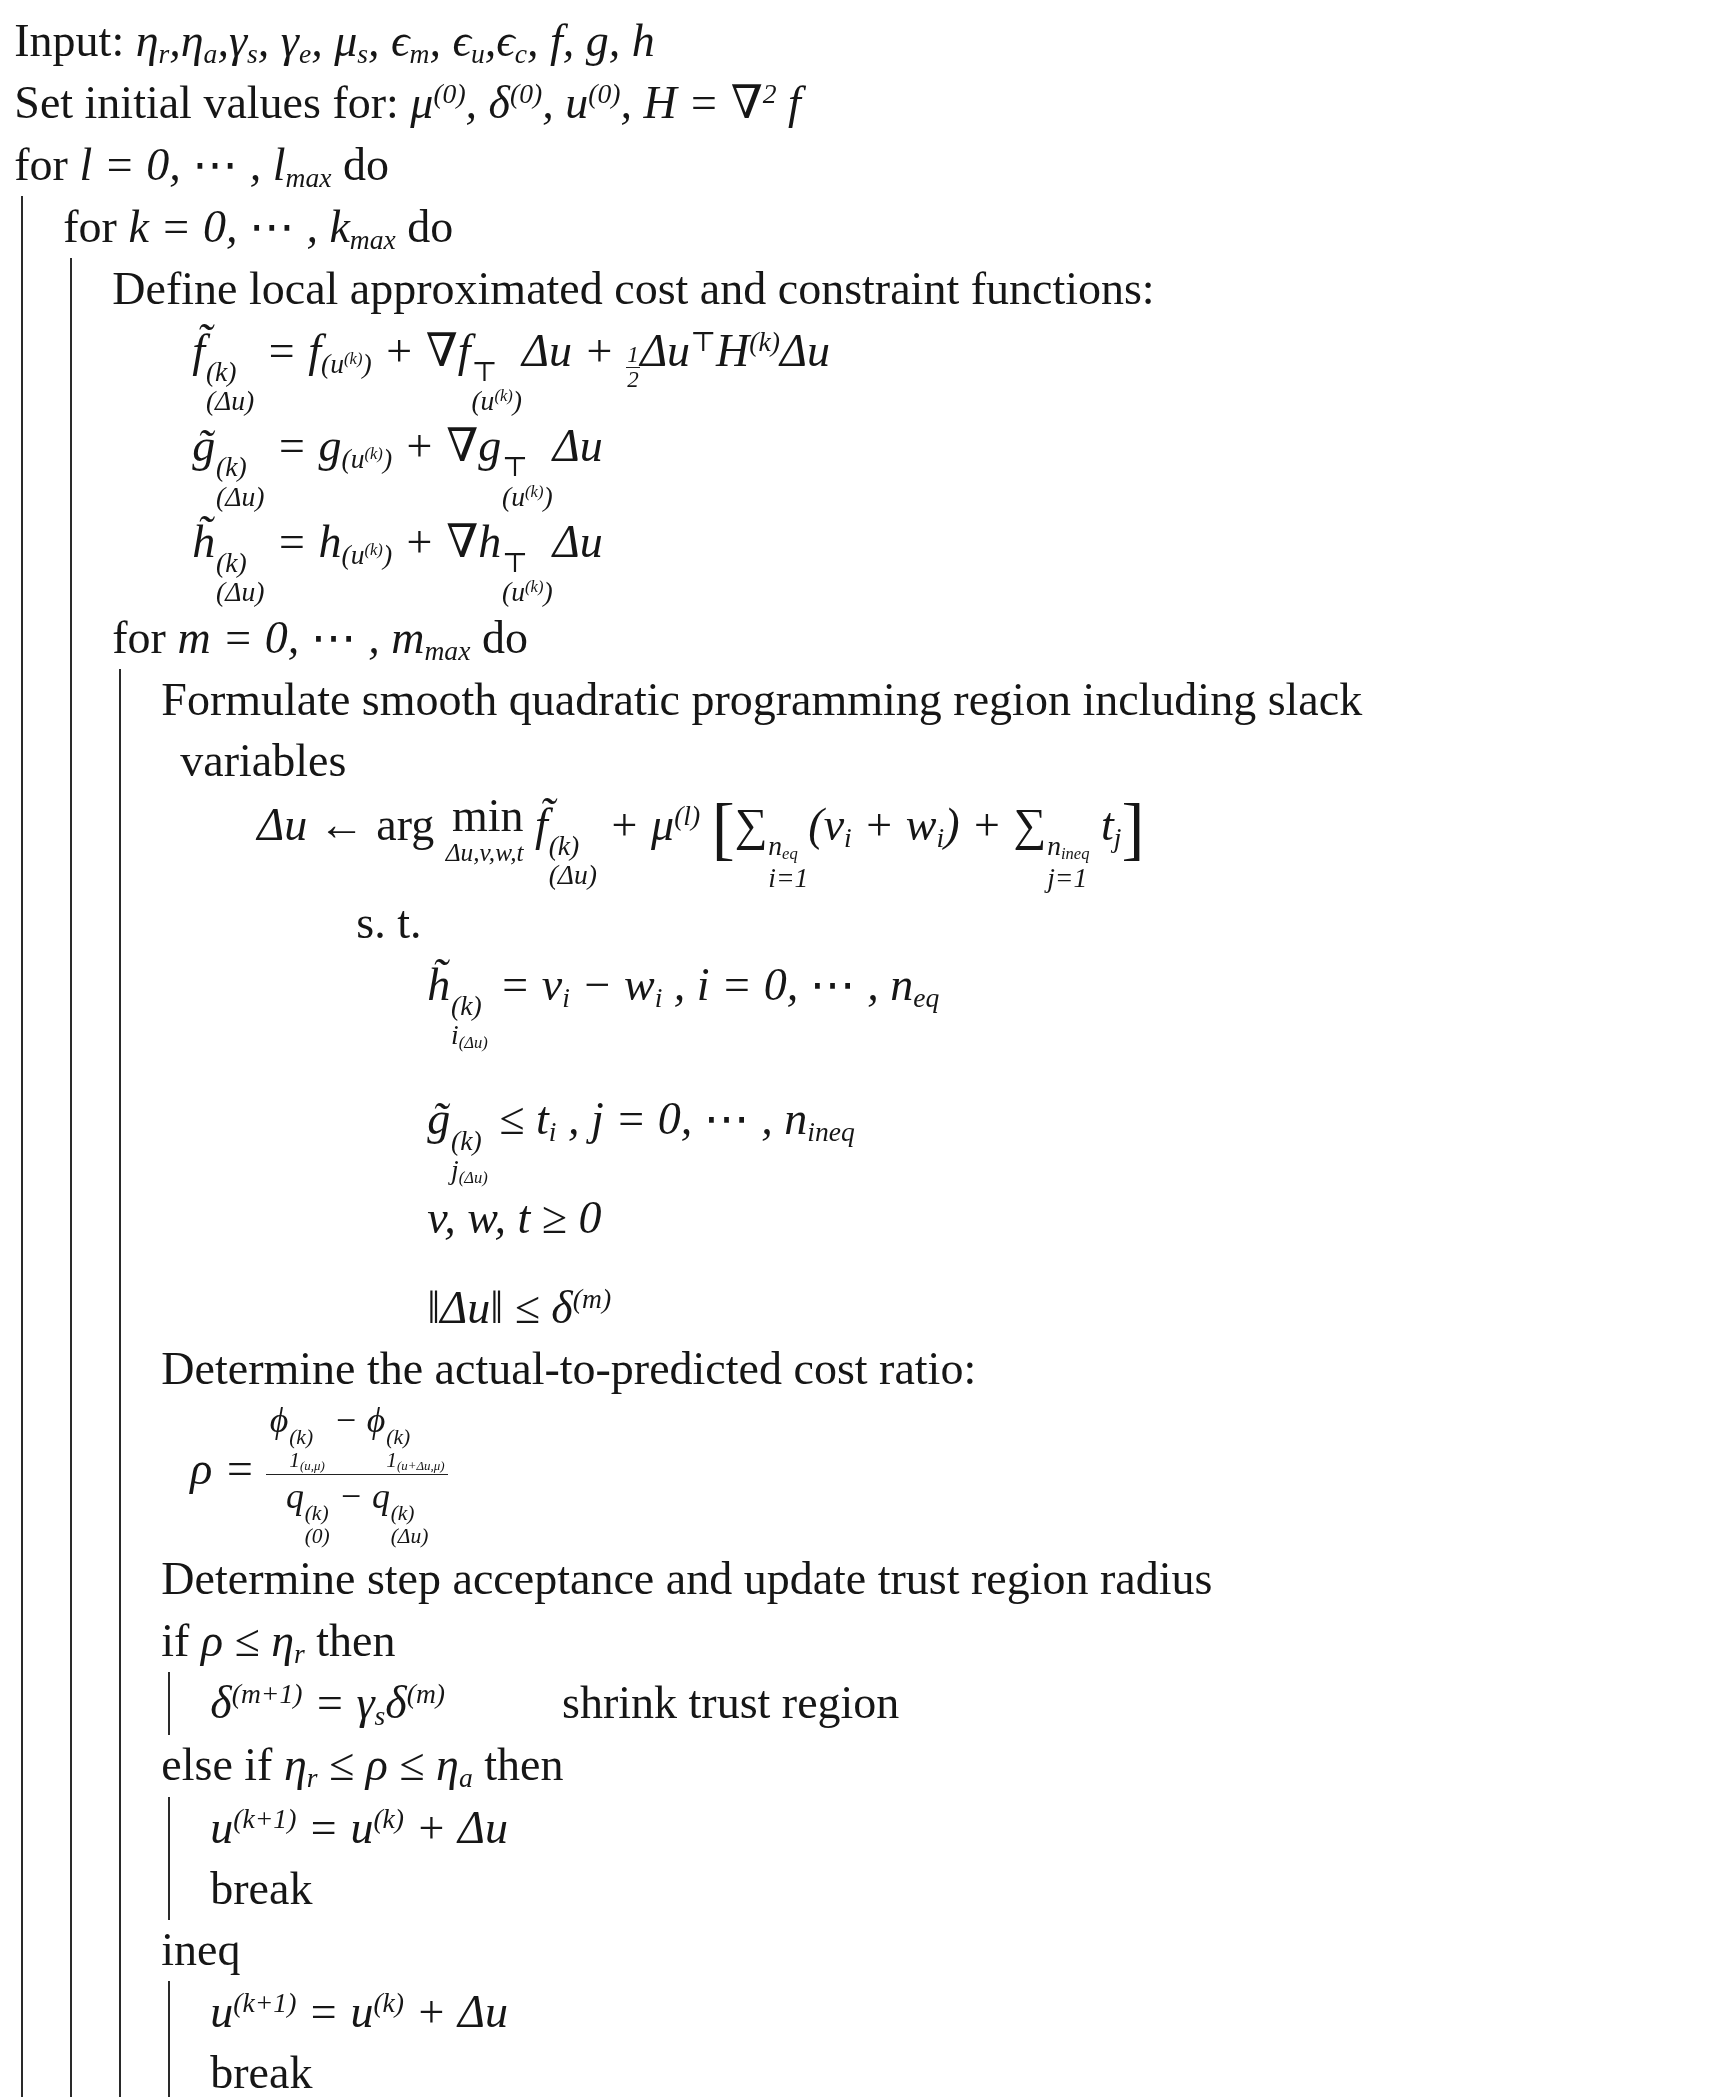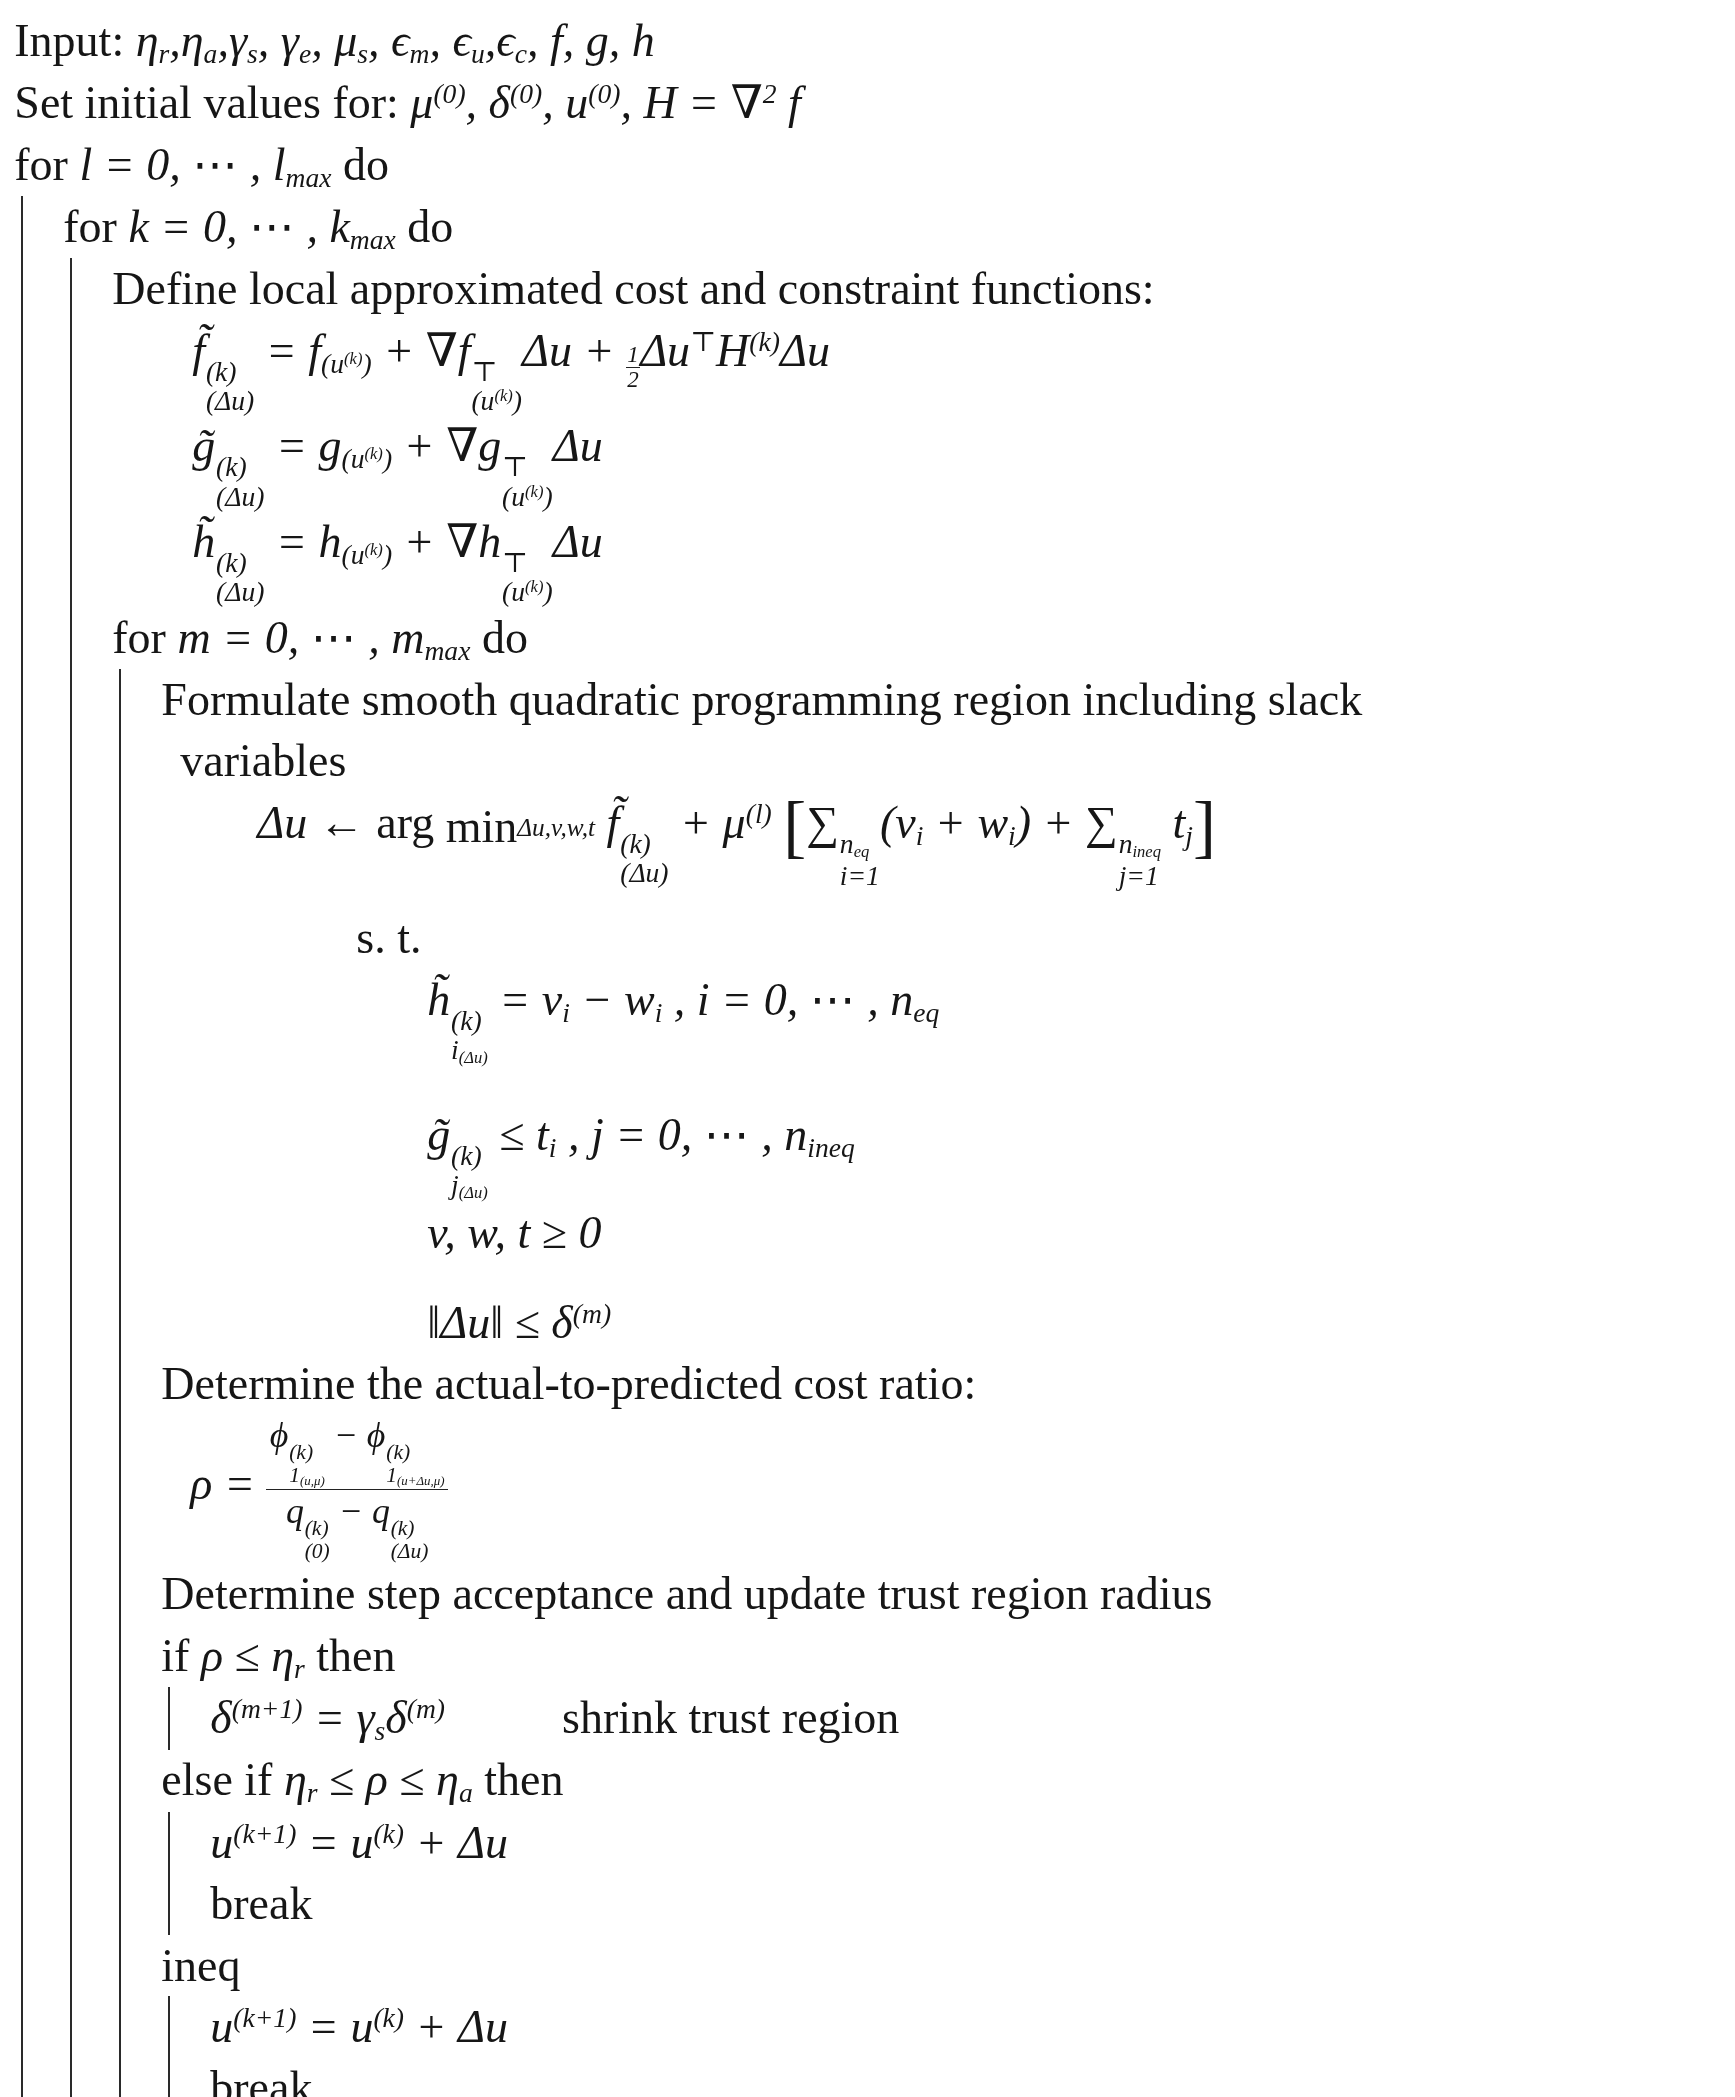--- a/index.html
+++ b/index.html
@@ -21,21 +21,21 @@
   sup{vertical-align:.55em;}
   sub{vertical-align:-.25em;}
   .ss{display:inline-flex;flex-direction:column;align-items:flex-start;vertical-align:-.55em;line-height:1;font-size:.6em;margin-left:0.8px;}
   .sst,.ssb{display:block;}
   .ssb{margin-top:1.7px;}
   .frac{display:inline-flex;flex-direction:column;align-items:center;font-size:.78em;line-height:1.15;vertical-align:middle;font-style:italic;text-align:center;}
   .frac .num{border-bottom:1.7px solid #222;padding:0 3.4px 0.8px 3.4px;}
   .frac .den{padding-top:0.8px;}
   .frac.small{font-size:.5em;line-height:1;vertical-align:.15em;}
   .frac.small .num{border-bottom-width:1.3px;padding:0 1.3px 0.4px 1.3px;}
-  .uop{display:inline-flex;align-items:center;vertical-align:middle;line-height:1;}
+  .uop{display:inline-flex;flex-direction:column;align-items:flex-end;vertical-align:middle;line-height:1;}
   .uop .um{font-style:normal;}
   .uop .uu{font-size:.55em;font-style:italic;margin-top:1.3px;}
   .bigbr{font-size:1.5em;line-height:.8;vertical-align:middle;font-style:normal;}
   .sp{display:inline-block;}
 </style>
 </head>
 <body>
 
 <div id="algo">
     <div class="line">
@@ -124,21 +124,21 @@
             <span class="ssb">i=1</span>
           </span>(v<sub>i</sub> + w<sub>i</sub>) + ∑<span class="ss">
             <span class="sst">n<sub>ineq</sub></span>
             <span class="ssb">j=1</span>
           </span> t<sub>j</sub></span><span class="bigbr">]</span></span>
     </div>
     <div class="line">
       <span class="gut on"></span>
       <span class="gut on"></span>
       <span class="gut on"></span>
-      <span class="ct" style="padding-left: 195px; margin-top: 17px;"><span class="kw">s. t.</span></span>
+      <span class="ct" style="padding-left: 195px;"><span class="kw">s. t.</span></span>
     </div>
     <div class="line">
       <span class="gut on"></span>
       <span class="gut on"></span>
       <span class="gut on"></span>
       <span class="ct" style="padding-left: 266px;"><span class="mt">h̃<span class="ss">
             <span class="sst">(k)</span>
             <span class="ssb">i<sub>(Δu)</sub></span>
           </span> = v<sub>i</sub> − w<sub>i</sub> ,   i = 0, ⋯ , n<sub>eq</sub></span></span>
     </div>

